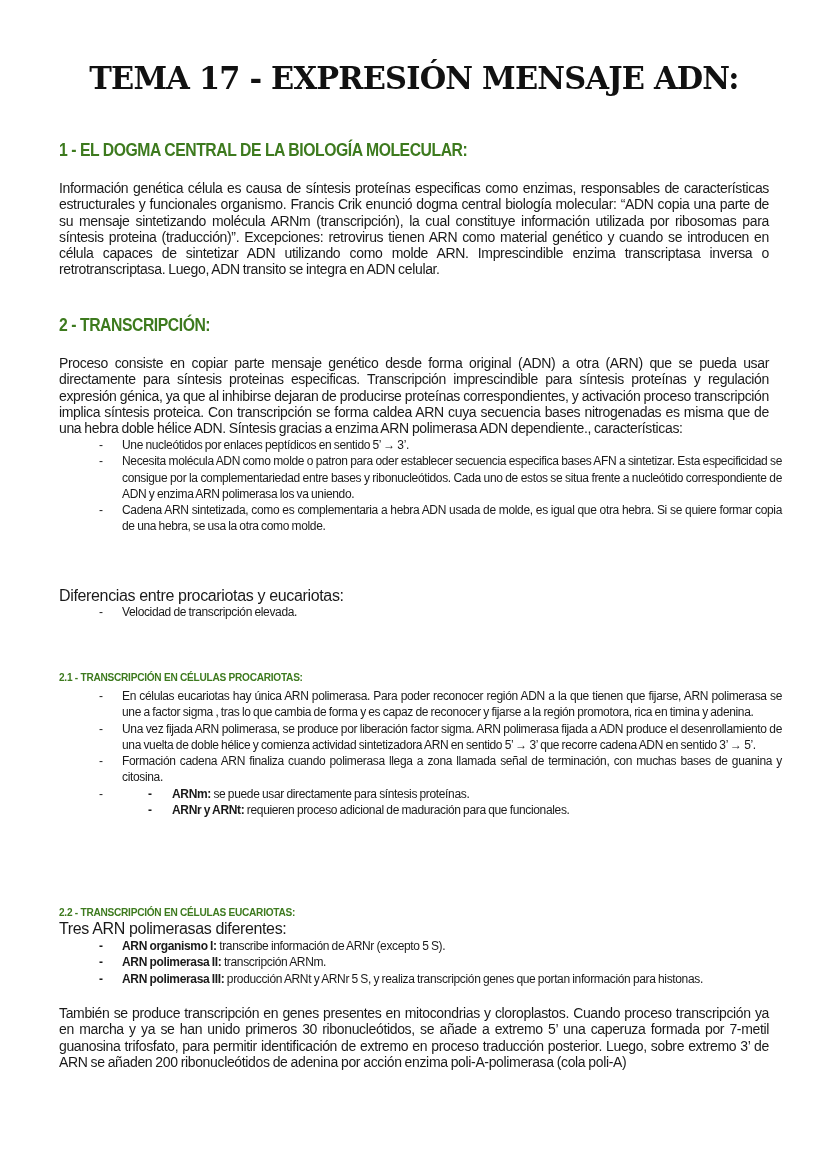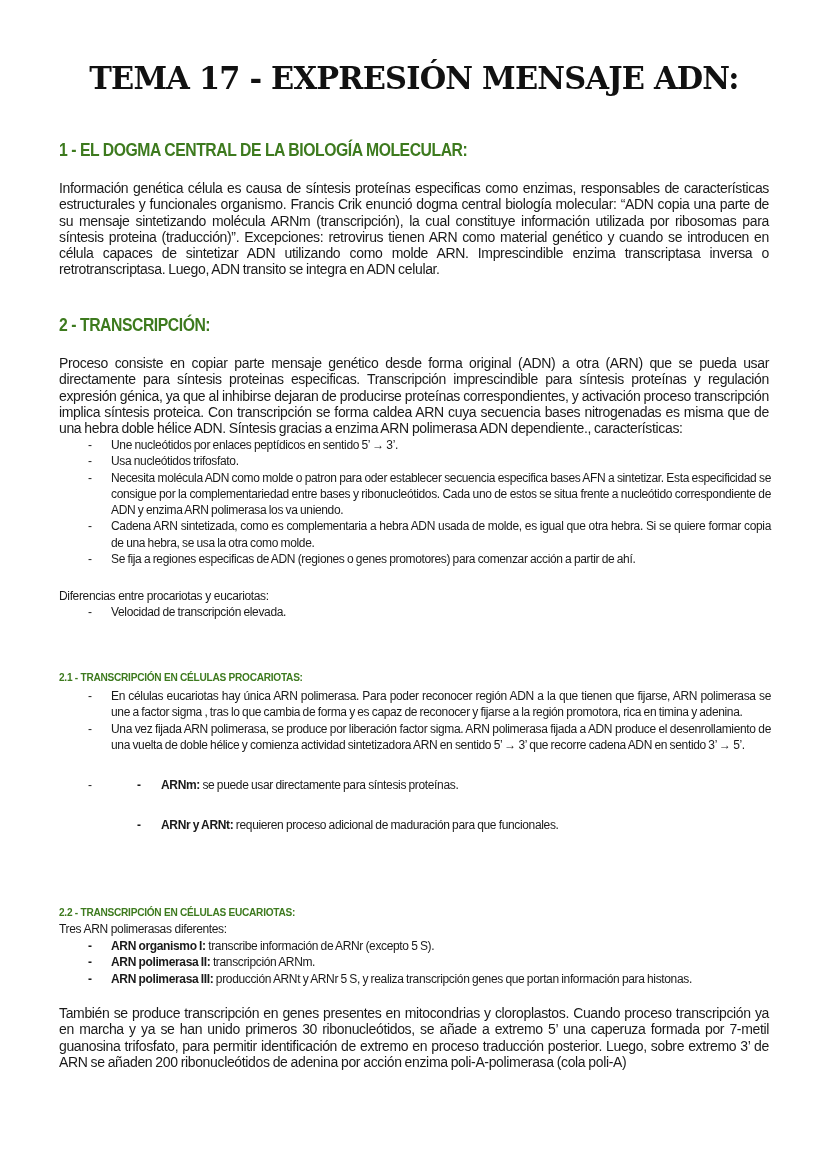--- a/index.html
+++ b/index.html
@@ -20,63 +20,62 @@
     }
     .h2 {
       position: absolute; left: 59px; font-weight: bold; color: #3d7a1e;
       font-size: 11.5px; letter-spacing: -0.3px; transform: scaleX(0.88);
       transform-origin: left center; white-space: nowrap;
     }
     .para {
       position: absolute; left: 59px; width: 710px; font-size: 14px; line-height: 16.3px;
       text-align: justify; letter-spacing: -0.35px; word-spacing: -0.5px;
     }
-    .plain { position: absolute; left: 59px; font-size: 12px; line-height: 16.3px; letter-spacing: -0.35px; white-space: nowrap; }
-    ul.dash { position: absolute; left: 61px; width: 710px; margin: 0; padding: 0; list-style: none; }
+    .plain { position: absolute; left: 59px; font-size: 16px; line-height: 16.3px; letter-spacing: -0.35px; white-space: nowrap; }
+    ul.dash { position: absolute; left: 72px; width: 710px; margin: 0; padding: 0; list-style: none; }
     ul.dash li {
       position: relative; padding-left: 50px; font-size: 12px; line-height: 16.3px;
       text-align: justify; letter-spacing: -0.35px; word-spacing: -0.5px;
     }
     ul.dash li::before { content: "-"; position: absolute; left: 27px; top: 0; }
     ul.sub { margin: 0; padding: 0; list-style: none; }
-    ul.sub li { padding-left: 50px; margin-top: 24px; }
+    ul.sub li { padding-left: 50px; }
     ul.sub li::before { left: 26px; font-weight: bold; }
     ul.bold-dash li::before { font-weight: bold; }
     b { font-weight: bold; }
   </style>
 </head>
 <body>
 
 <div class="page">
 
   <div class="title">TEMA 17 - EXPRESIÓN MENSAJE ADN:</div>
 
   <div class="h1" style="top:140px;">1 - EL DOGMA CENTRAL DE LA BIOLOGÍA MOLECULAR:</div>
   <div class="para" style="top:180px;">Información genética célula es causa de síntesis proteínas especificas como enzimas, responsables de características estructurales y funcionales organismo. Francis Crik enunció dogma central biología molecular: “ADN copia una parte de su mensaje sintetizando molécula ARNm (transcripción), la cual constituye información utilizada por ribosomas para síntesis proteina (traducción)”. Excepciones: retrovirus tienen ARN como material genético y cuando se introducen en célula capaces de sintetizar ADN utilizando como molde ARN. Imprescindible enzima transcriptasa inversa o retrotranscriptasa. Luego, ADN transito se integra en ADN celular.</div>
 
   <div class="h1" style="top:315px;">2 - TRANSCRIPCIÓN:</div>
   <div class="para" style="top:355px;">Proceso consiste en copiar parte mensaje genético desde forma original (ADN) a otra (ARN) que se pueda usar directamente para síntesis proteinas especificas. Transcripción imprescindible para síntesis proteínas y regulación expresión génica, ya que al inhibirse dejaran de producirse proteínas correspondientes, y activación proceso transcripción implica síntesis proteica. Con transcripción se forma caldea ARN cuya secuencia bases nitrogenadas es misma que de una hebra doble hélice ADN. Síntesis gracias a enzima ARN polimerasa ADN dependiente., características:</div>
 
   <ul class="dash" style="top:437px;">
     <li>Une nucleótidos por enlaces peptídicos en sentido 5’ → 3’.</li>
-    <li>Usa nucleótidos trifosfato.</li>
     <li>Necesita molécula ADN como molde o patron para oder establecer secuencia especifica bases AFN a sintetizar. Esta especificidad se consigue por la complementariedad entre bases y ribonucleótidos. Cada uno de estos se situa frente a nucleótido correspondiente de ADN y enzima ARN polimerasa los va uniendo.</li>
     <li>Cadena ARN sintetizada, como es complementaria a hebra ADN usada de molde, es igual que otra hebra. Si se quiere formar copia de una hebra, se usa la otra como molde.</li>
-    <li>Se fija a regiones especificas de ADN (regiones o genes promotores) para comenzar acción a partir de ahí.</li>
   </ul>
 
   <div class="plain" style="top:588px;">Diferencias entre procariotas y eucariotas:</div>
   <ul class="dash" style="top:604px;">
     <li>Velocidad de transcripción elevada.</li>
   </ul>
 
   <div class="h2" style="top:671px;">2.1 - TRANSCRIPCIÓN EN CÉLULAS PROCARIOTAS:</div>
   <ul class="dash" style="top:688px;">
     <li>En células eucariotas hay única ARN polimerasa. Para poder reconocer región ADN a la que tienen que fijarse, ARN polimerasa se une a factor sigma , tras lo que cambia de forma y es capaz de reconocer y fijarse a la región promotora, rica en timina y adenina.</li>
     <li>Una vez fijada ARN polimerasa, se produce por liberación factor sigma. ARN polimerasa fijada a ADN produce el desenrollamiento de una vuelta de doble hélice y comienza actividad sintetizadora ARN en sentido 5’ → 3’ que recorre cadena ADN en sentido 3’ → 5’.</li>
+    <li>Formación cadena ARN finaliza cuando polimerasa llega a zona llamada señal de terminación, con muchas bases de guanina y citosina.</li>
     <li>
       <ul class="dash sub bold-dash" style="position:static;width:auto;">
         <li><b>ARNm:</b><span> se puede usar directamente para síntesis proteínas.</span></li>
         <li><b>ARNr y ARNt:</b><span> requieren proceso adicional de maduración para que funcionales.</span></li>
       </ul>
     </li>
   </ul>
 
   <div class="h2" style="top:906px;">2.2 - TRANSCRIPCIÓN EN CÉLULAS EUCARIOTAS:</div>
   <div class="plain" style="top:921px;">Tres ARN polimerasas diferentes:</div>

